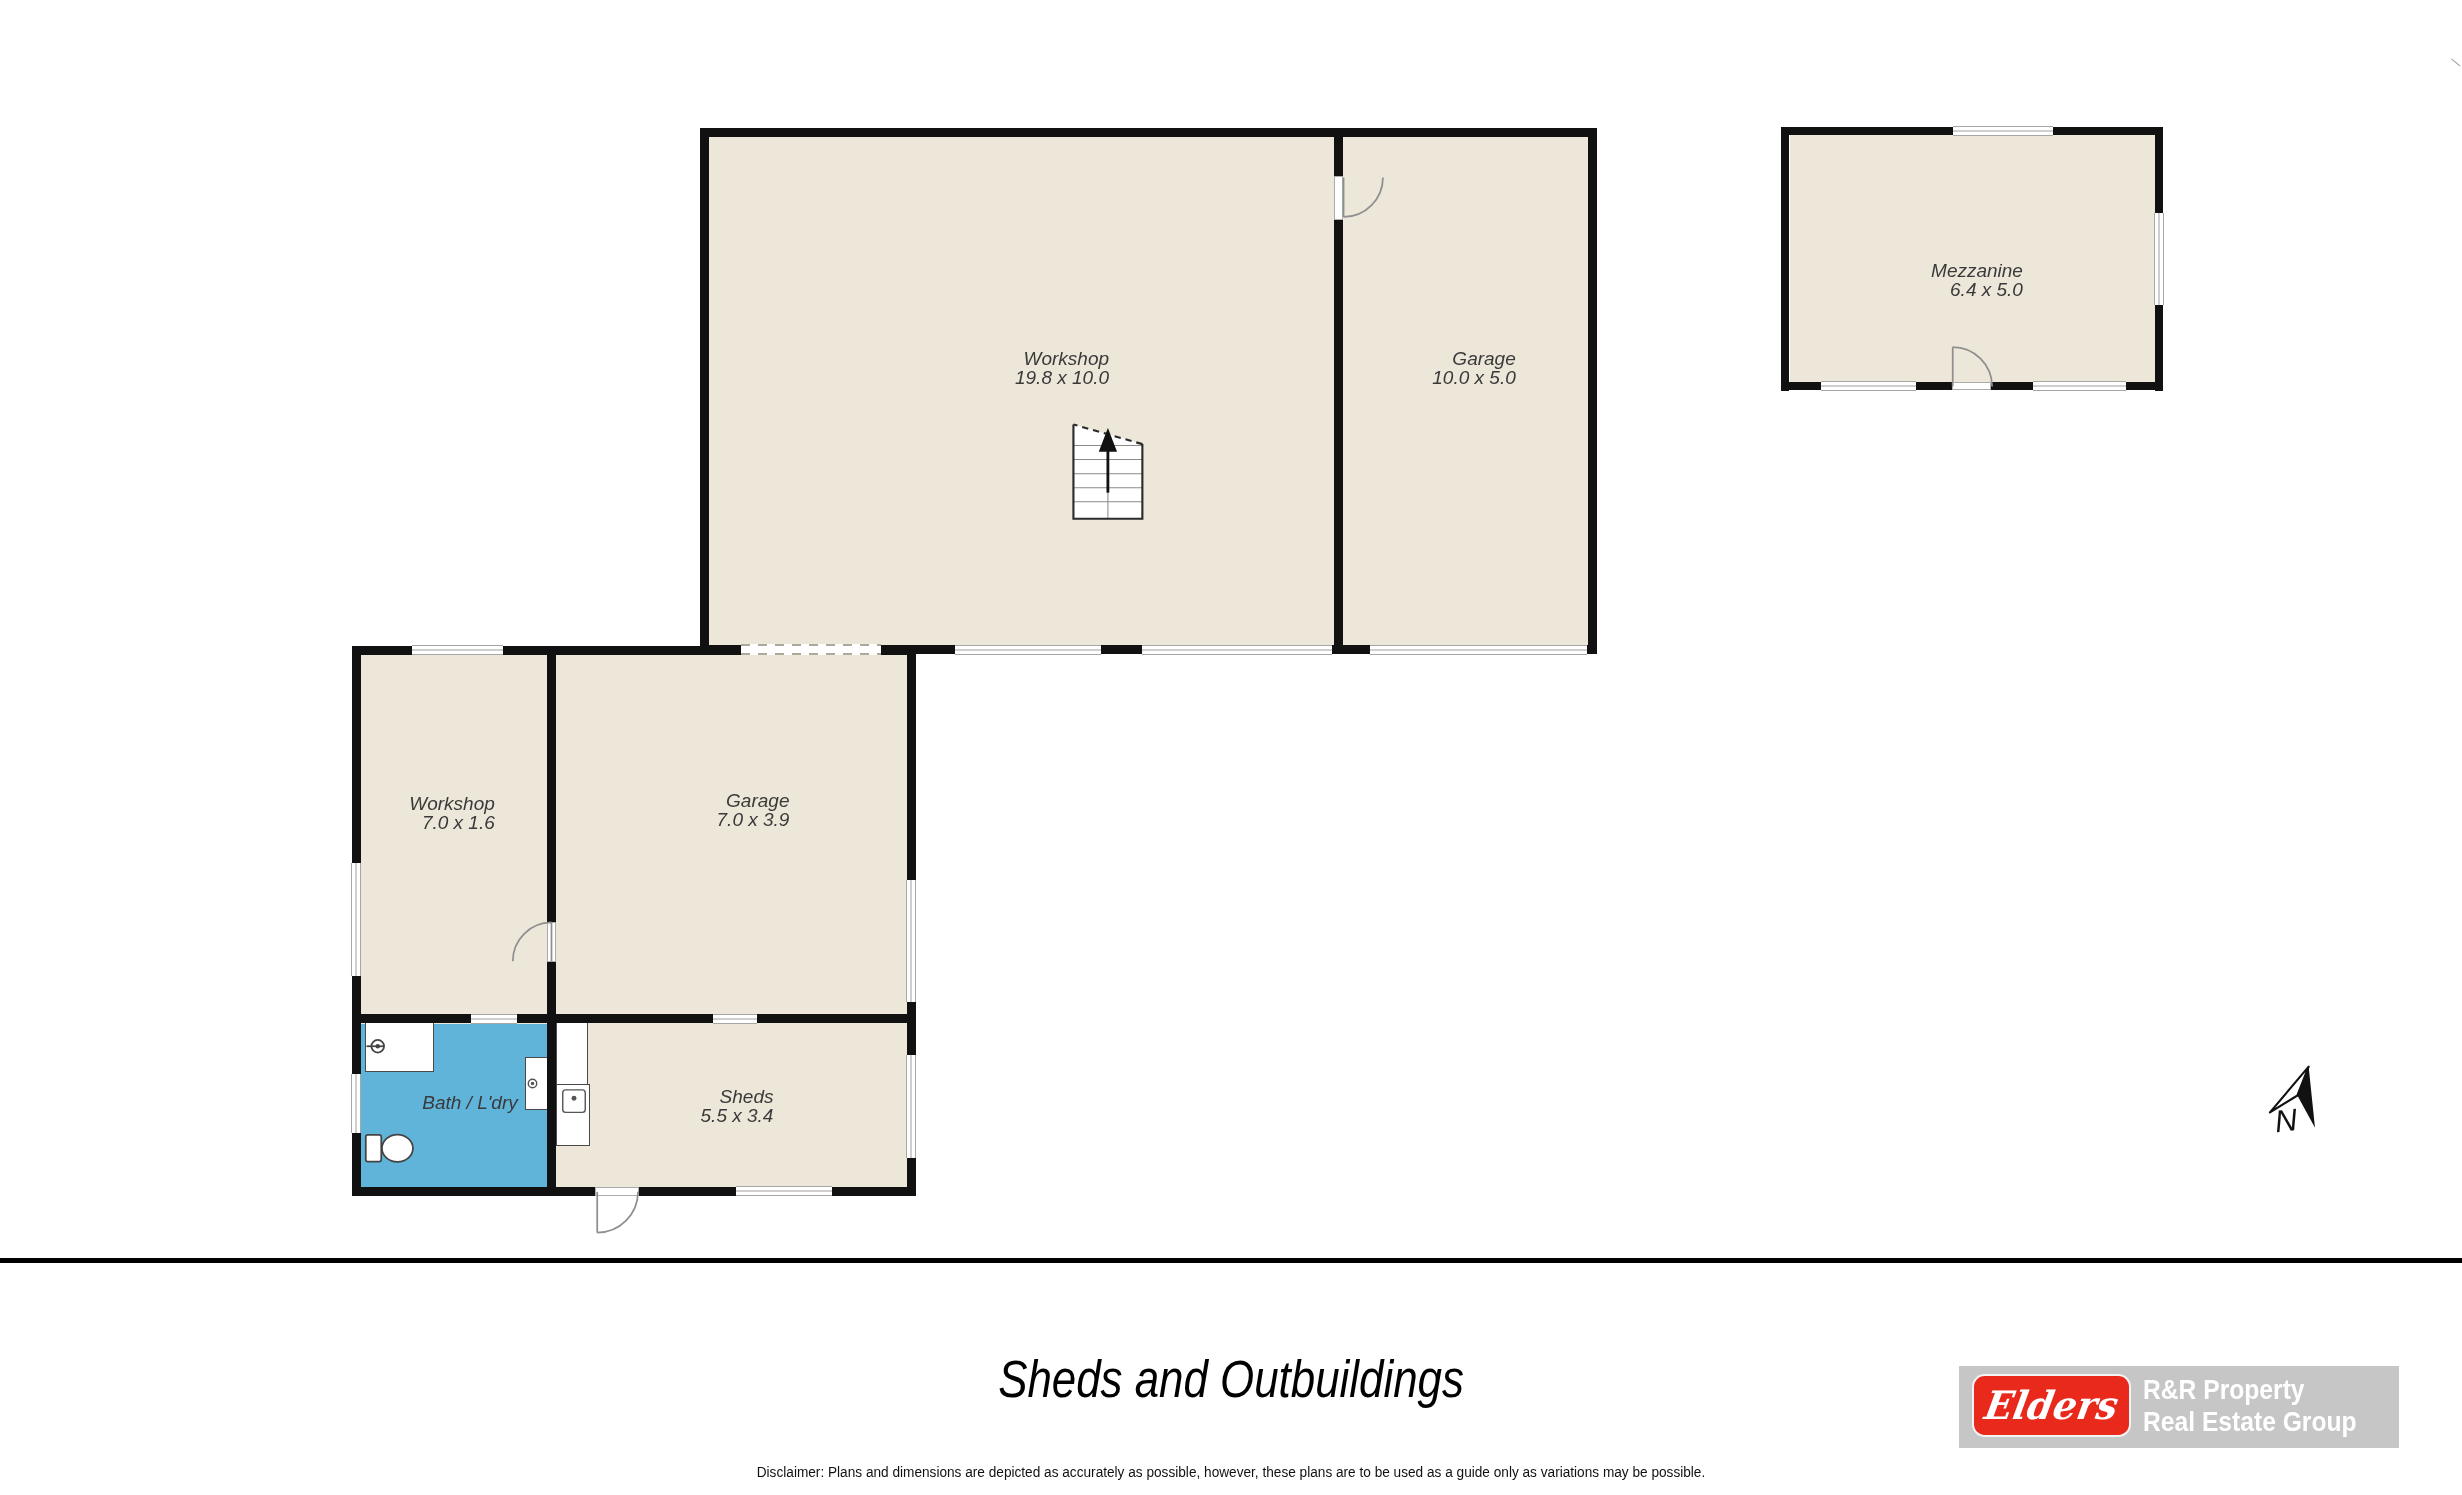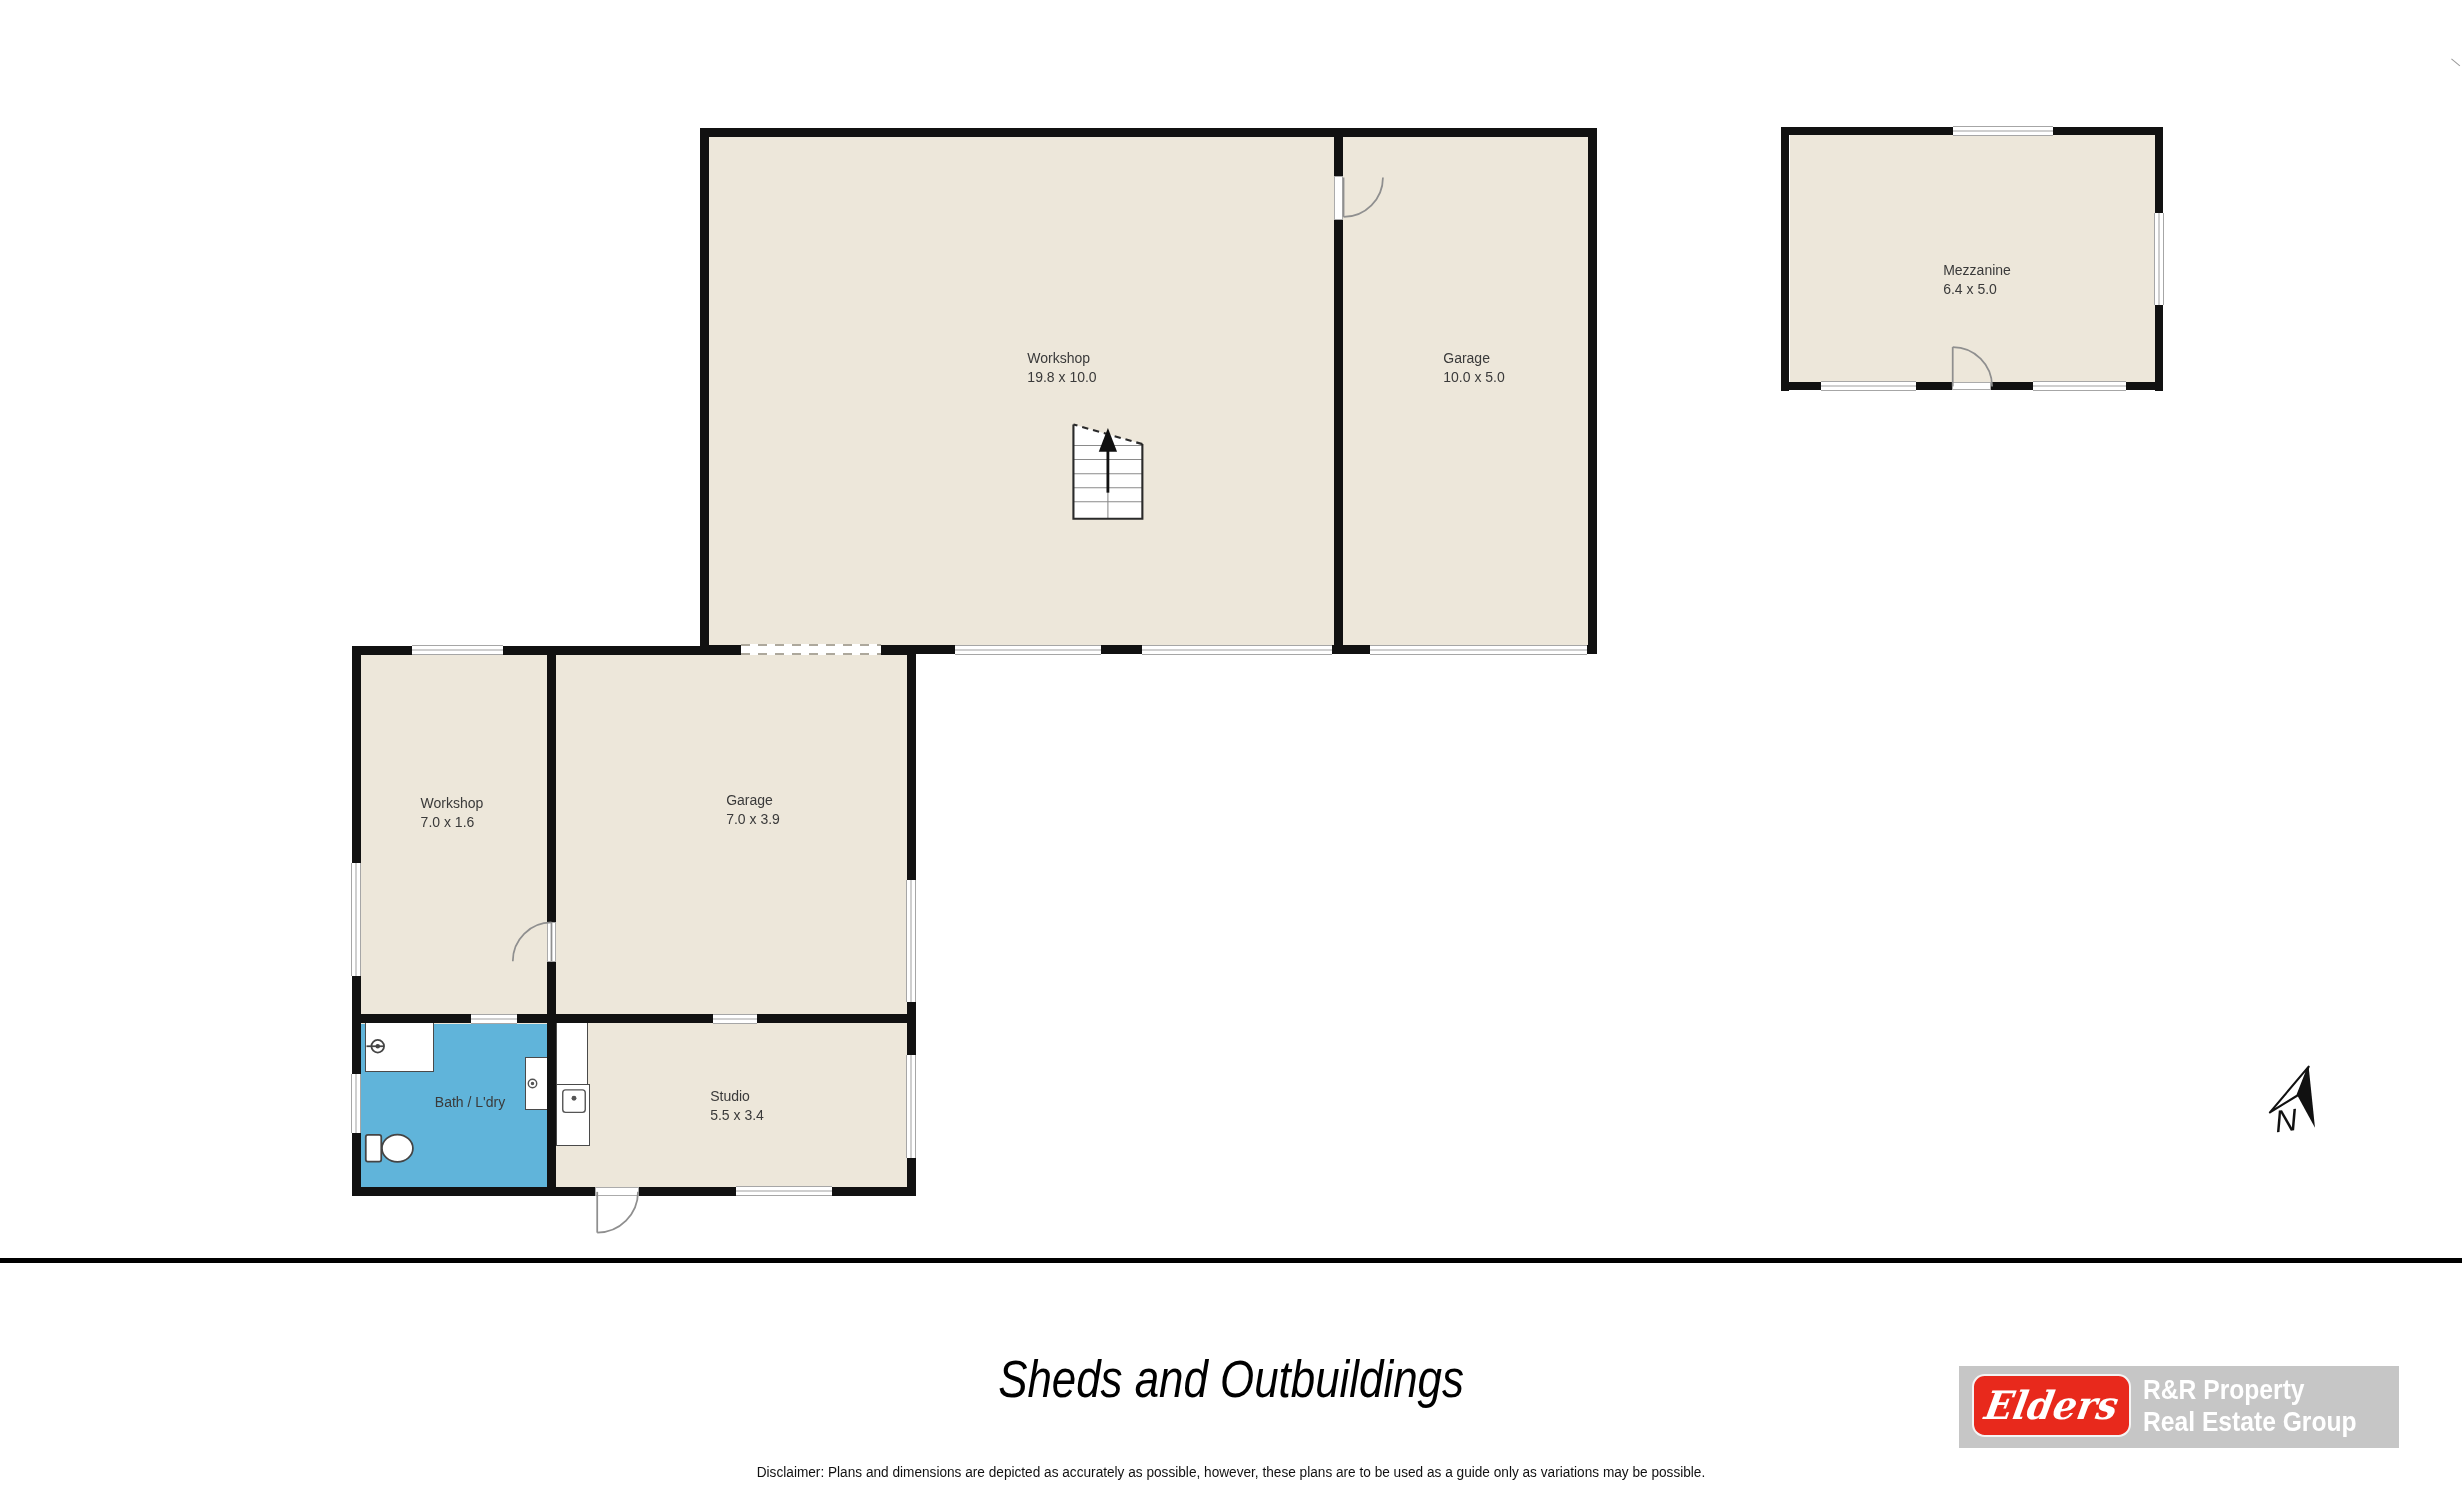--- a/index.html
+++ b/index.html
@@ -13,22 +13,22 @@
   .win-h::after{content:"";position:absolute;left:0;right:0;top:50%;margin-top:-0.7px;height:1.4px;background:#CFCFCF;}
   .win-v{position:absolute;width:9.8px;background:#ffffff;border-left:1.4px solid #A6A6A6;
          border-right:1.4px solid #A6A6A6;box-sizing:border-box;}
   .win-v::after{content:"";position:absolute;top:0;bottom:0;left:50%;margin-left:-0.7px;width:1.4px;background:#CFCFCF;}
   .dashed-open{position:absolute;background:#ffffff;
     background-image:repeating-linear-gradient(90deg,#ADA89C 0 9.1px,transparent 9.1px 17px),
                      repeating-linear-gradient(90deg,#ADA89C 0 9.1px,transparent 9.1px 17px);
     background-size:100% 2.1px,100% 2.1px;background-position:0 0,0 100%;background-repeat:no-repeat;}
   .gap{position:absolute;background:#ffffff;border:0.7px solid #ABABAB;box-sizing:border-box;}
   .fixture{position:absolute;background:#ffffff;border:1.4px solid #4A4A4A;box-sizing:border-box;}
-  .room-label{position:absolute;transform:translate(-50%,-50%);text-align:left;
-              font-size:14px;line-height:19px;color:#3A3A3A;white-space:nowrap;z-index:50;}
+  .room-label{position:absolute;transform:translate(-50%,-50%);text-align:right;
+              font-size:19px;line-height:19px;color:#3A3A3A;white-space:nowrap;z-index:50;font-style:italic;}
   #overlay-svg{position:absolute;left:0;top:0;z-index:40;pointer-events:none;}
   .walls{z-index:20;} .openings{z-index:30;}
   #footer-rule{position:absolute;left:0;top:1258px;width:2462px;height:4.9px;background:#000;}
   #plan-title{position:absolute;left:50%;top:1352px;transform:translateX(-50%) scaleX(0.86);
               transform-origin:center;font-size:51px;line-height:55px;font-style:italic;color:#000;white-space:nowrap;}
   #disclaimer{position:absolute;left:50%;top:1463px;transform:translateX(-50%) scaleX(0.88);
               transform-origin:center;font-size:15.5px;color:#111;white-space:nowrap;}
   #logo-banner{position:absolute;left:1959px;top:1366px;width:440px;height:82px;background:#C6C6C6;}
   #logo-redbox{position:absolute;left:12.7px;top:8.4px;width:159px;height:63px;background:#E8291C;
                border:2.1px solid #F4F4F4;border-radius:12.7px;box-sizing:border-box;
@@ -165,21 +165,21 @@
     <div>7.0 x 1.6</div>
   </div>
   <div class="room-label" style="left:753px;top:810px;">
     <div>Garage</div>
     <div>7.0 x 3.9</div>
   </div>
   <div class="room-label" style="left:458px;top:1102px;margin-left:12px;">
     <div>Bath / L'dry</div>
   </div>
   <div class="room-label" style="left:737px;top:1106px;">
-    <div>Studio</div>
+    <div>Sheds</div>
     <div>5.5 x 3.4</div>
   </div>
 
   <div id="footer-rule"></div>
   <div id="plan-title">Sheds and Outbuildings</div>
   <div id="disclaimer">Disclaimer: Plans and dimensions are depicted as accurately as possible, however, these plans are to be used as a guide only as variations may be possible.</div>
 
   <div id="logo-banner">
     <div id="logo-redbox">
       <span id="logo-script">Elders</span>

